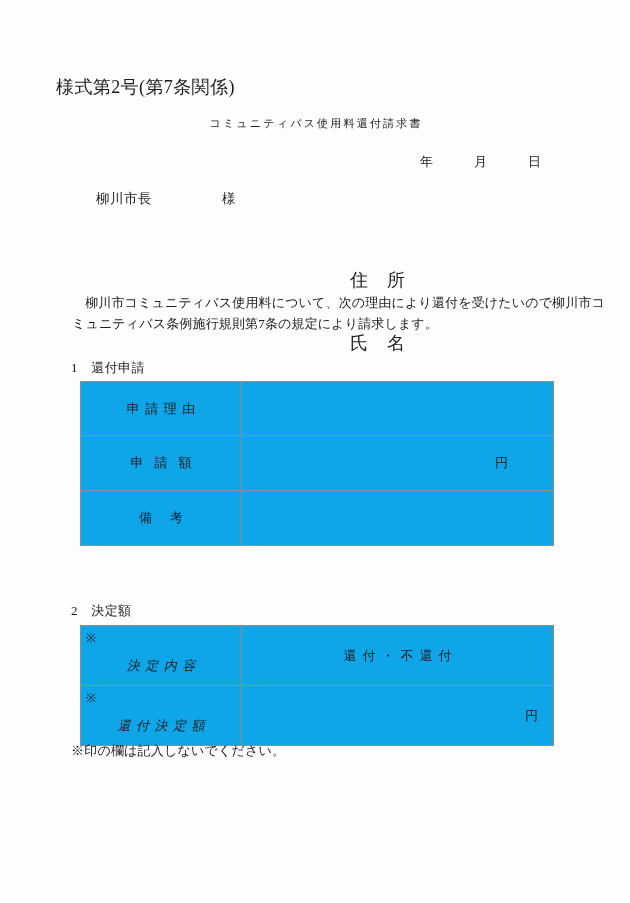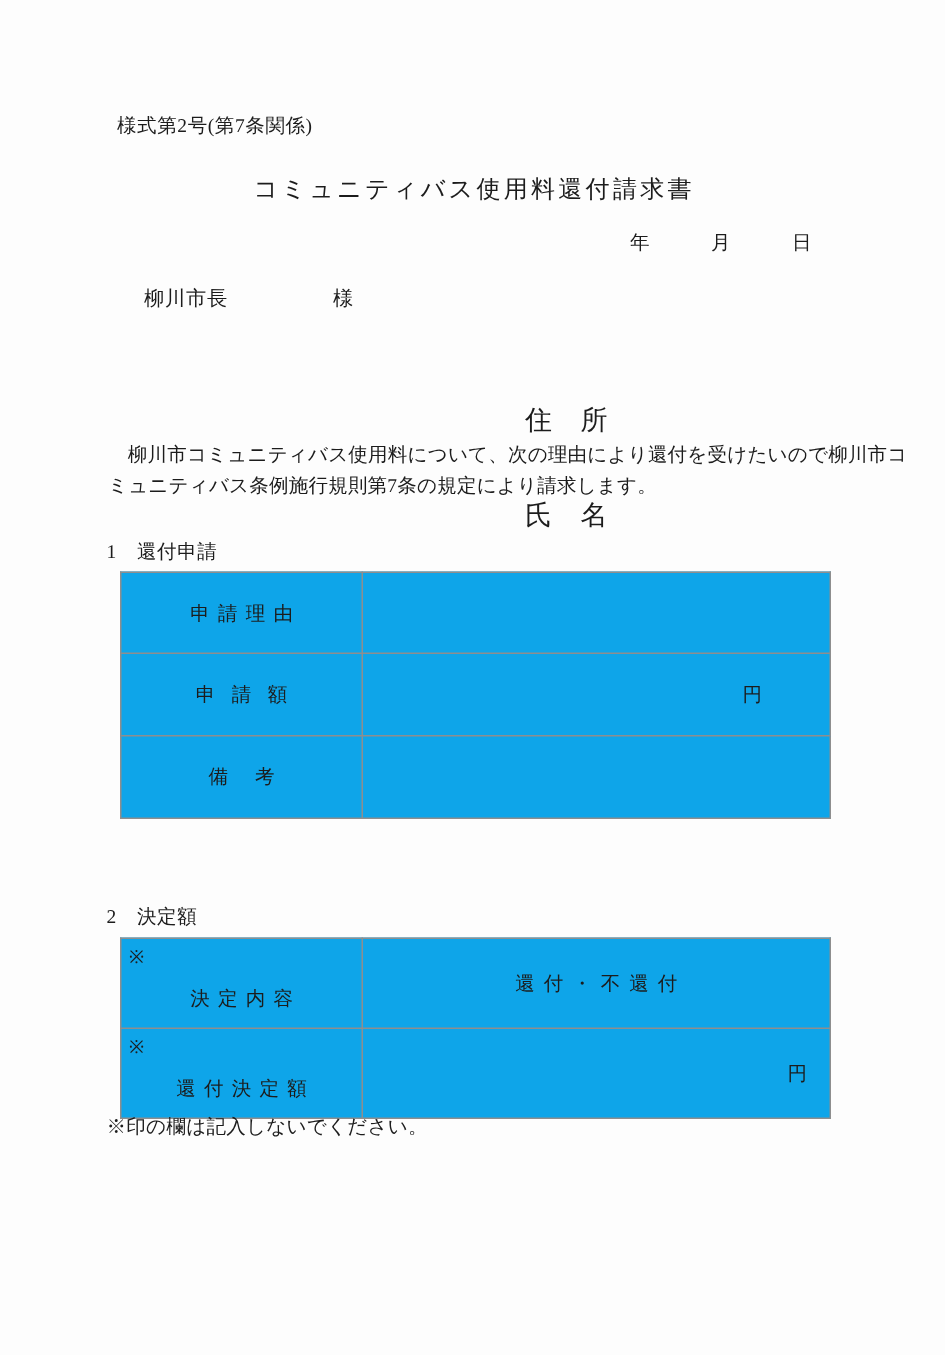--- a/index.html
+++ b/index.html
@@ -16,33 +16,33 @@
     width: 630px;
     height: 903px;
     background: #fdfdfd;
     overflow: hidden;
     box-sizing: border-box;
   }
 
   
   .form-no {
     position: absolute;
-    left: 78px;
+    left: 56px;
     top: 75px;
-    font-size: 13px;
+    font-size: 18px;
     letter-spacing: 0.4px;
     white-space: pre;
   }
   .doc-title {
     position: absolute;
     left: 0;
     top: 116px;
     width: 630px;
     text-align: center;
-    font-size: 16px;
+    font-size: 11px;
     letter-spacing: 2.2px;
     text-indent: 2.2px;
     white-space: pre;
   }
   .date-line {
     position: absolute;
     left: 420px;
     top: 153px;
     font-size: 13px;
     letter-spacing: 0.5px;
@@ -131,20 +131,21 @@
     position: absolute;
     left: 5px;
     top: 3px;
     font-size: 12px;
     letter-spacing: 0;
     text-indent: 0;
   }
   .label-cell .starred-text {
     display: block;
     text-align: center;
+    font-style: italic;
   }
 
   .value-cell { text-align: center; }
   .value-cell.yen-right {
     text-align: right;
     padding-right: 45px;
   }
   .value-cell.yen-edge {
     text-align: right;
     padding-right: 15px;

